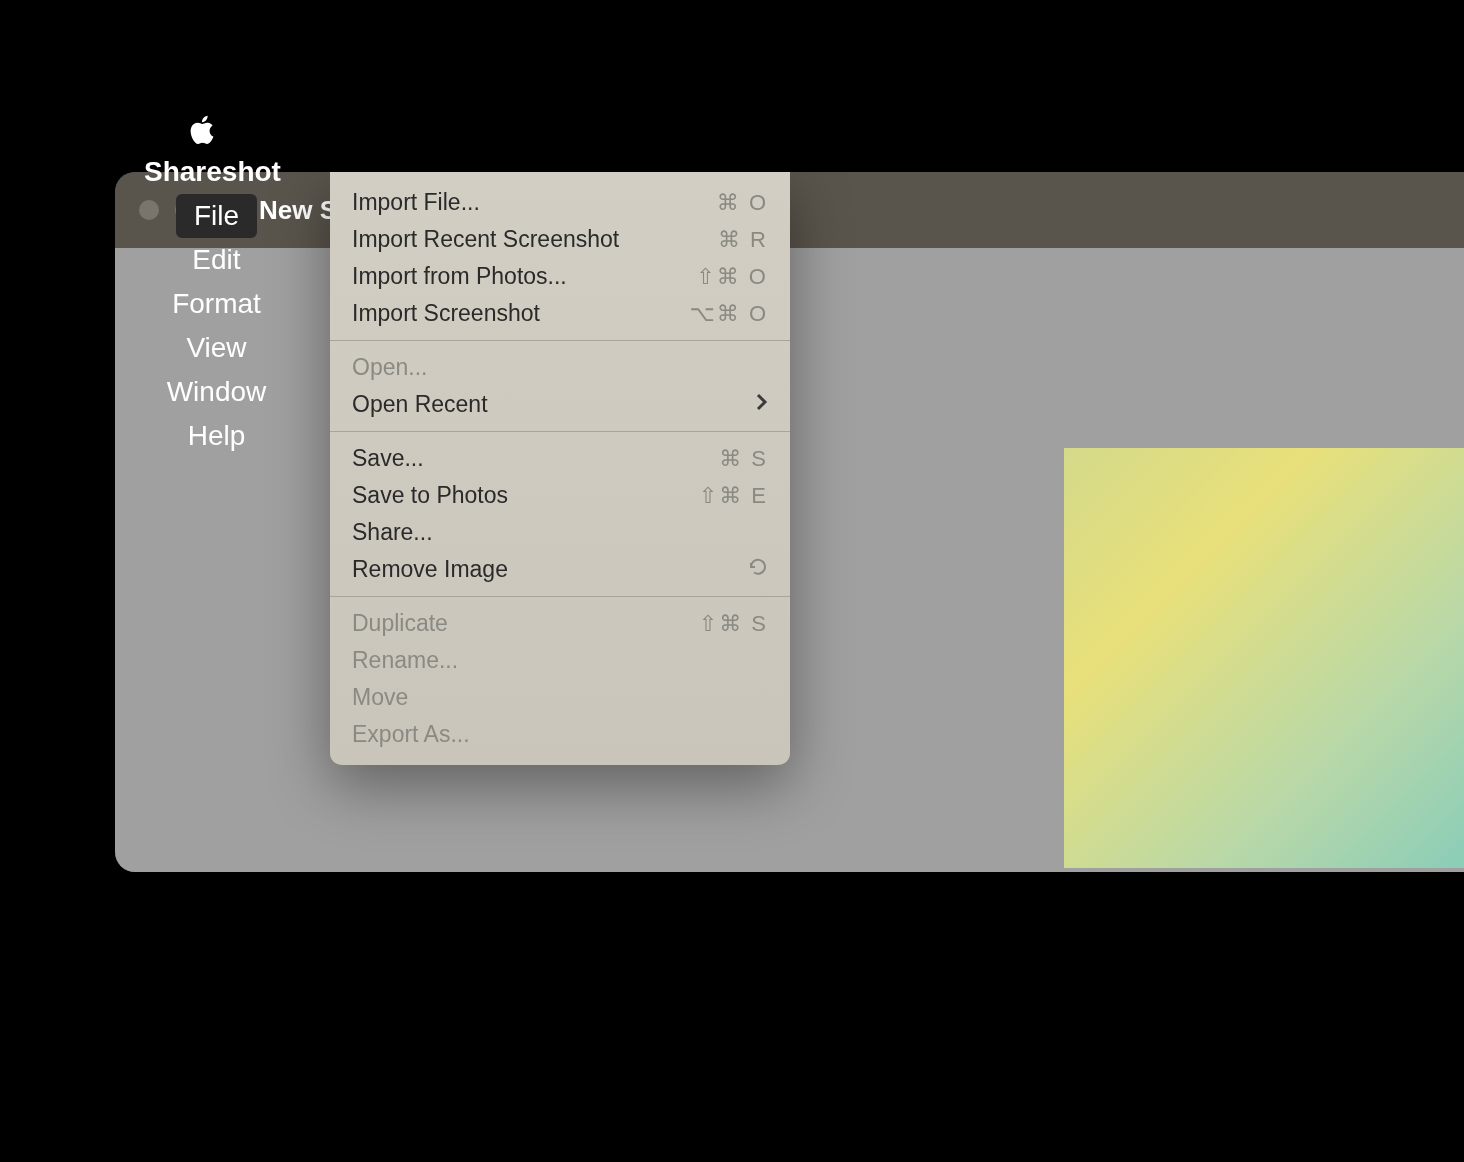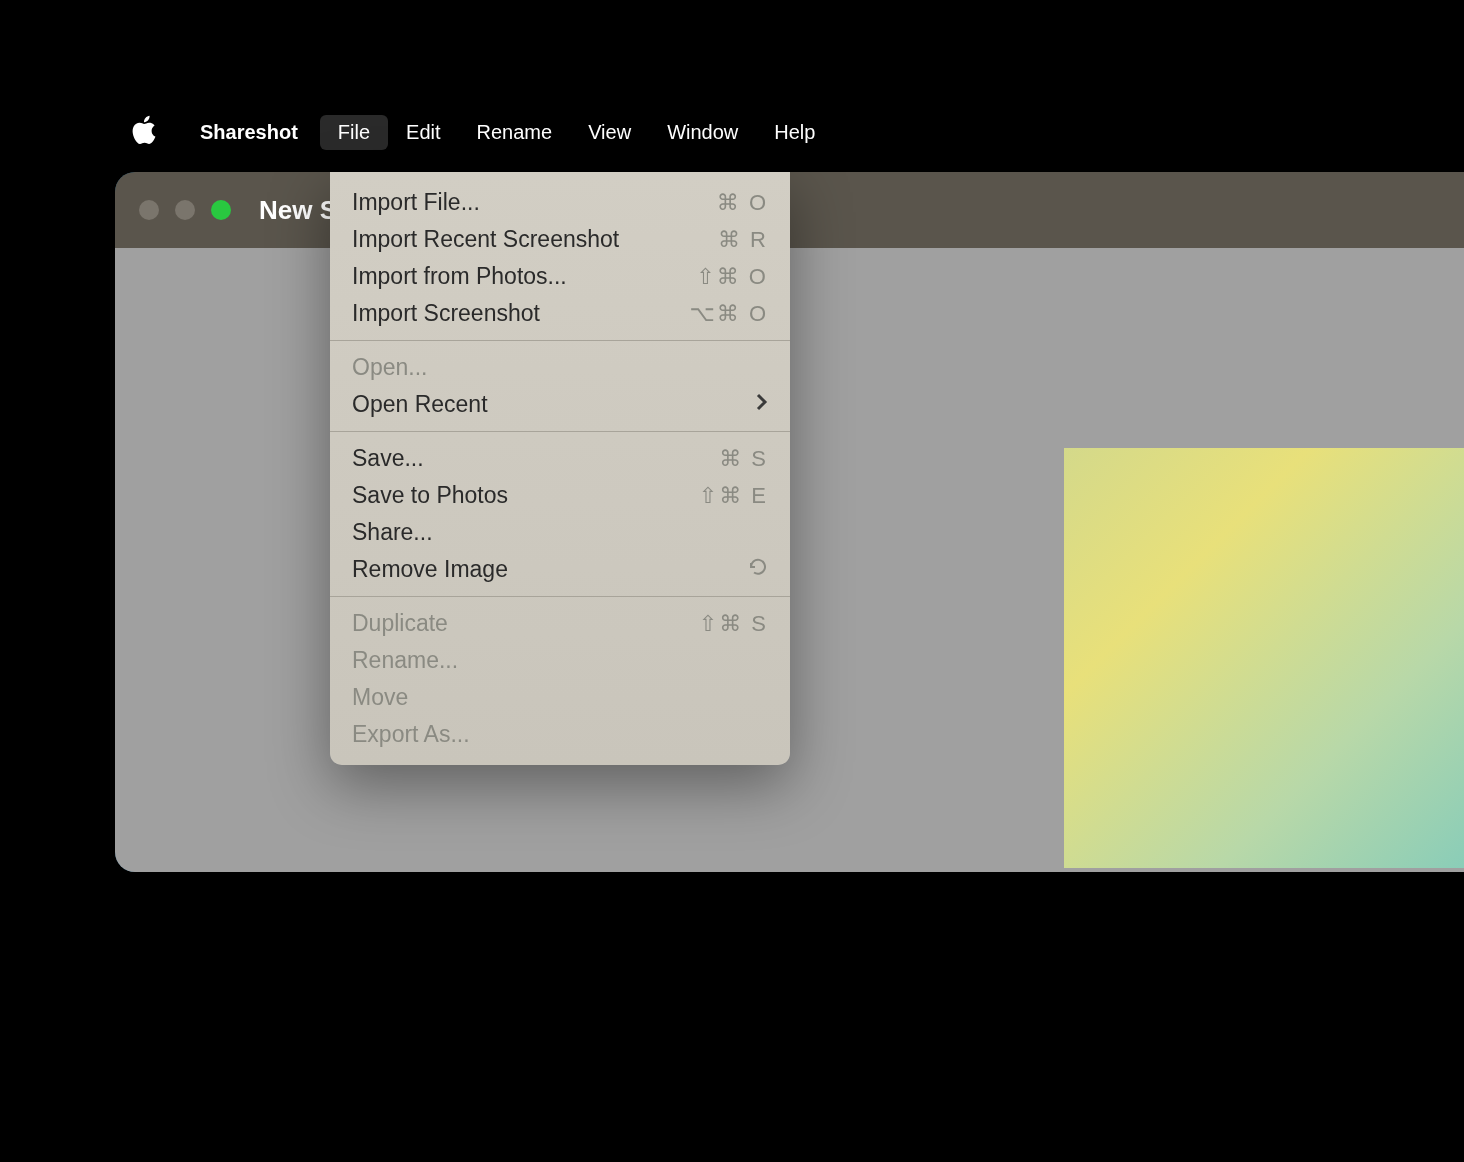--- a/index.html
+++ b/index.html
@@ -18,22 +18,23 @@
     }
     
     .menubar {
       position: absolute;
       top: 115px;
       left: 130px;
       display: flex;
       align-items: center;
       gap: 0;
       color: #fff;
-      font-size: 20px;
+      font-size: 28px;
       z-index: 10;
+      flex-direction: column;
     }
     
     .apple-logo {
       margin-right: 30px;
       font-size: 30px;
       line-height: 1;
     }
     
     .app-name {
       font-weight: 700;
@@ -165,21 +166,21 @@
 
 <div class="menubar">
   <span class="apple-logo">
     <svg width="26" height="30" viewBox="0 0 26 30" fill="white">
       <path d="M21.6 15.9c0-3.6 2.9-5.3 3-5.4-1.7-2.4-4.2-2.8-5.1-2.8-2.2-.2-4.2 1.3-5.3 1.3-1.1 0-2.8-1.3-4.6-1.2-2.4 0-4.5 1.4-5.8 3.5-2.5 4.3-.6 10.6 1.8 14.1 1.2 1.7 2.6 3.6 4.4 3.5 1.8-.1 2.4-1.1 4.6-1.1 2.1 0 2.7 1.1 4.6 1.1 1.9 0 3.1-1.7 4.3-3.4 1.4-2 1.9-3.9 1.9-4-.1 0-3.7-1.4-3.8-5.6zM18.1 5.3c1-1.2 1.6-2.8 1.5-4.5-1.4.1-3.1.9-4.1 2.1-.9 1-1.7 2.7-1.5 4.3 1.6.1 3.2-.8 4.1-1.9z"></path>
     </svg>
   </span>
   <span class="app-name">Shareshot</span>
   <span class="menu-item active">File</span>
   <span class="menu-item">Edit</span>
-  <span class="menu-item">Rename</span>
+  <span class="menu-item">Format</span>
   <span class="menu-item">View</span>
   <span class="menu-item">Window</span>
   <span class="menu-item">Help</span>
 </div>
 
 <div class="window">
   <div class="titlebar">
     <div class="traffic-lights">
       <div class="traffic-light tl-close"></div>
       <div class="traffic-light tl-min"></div>

